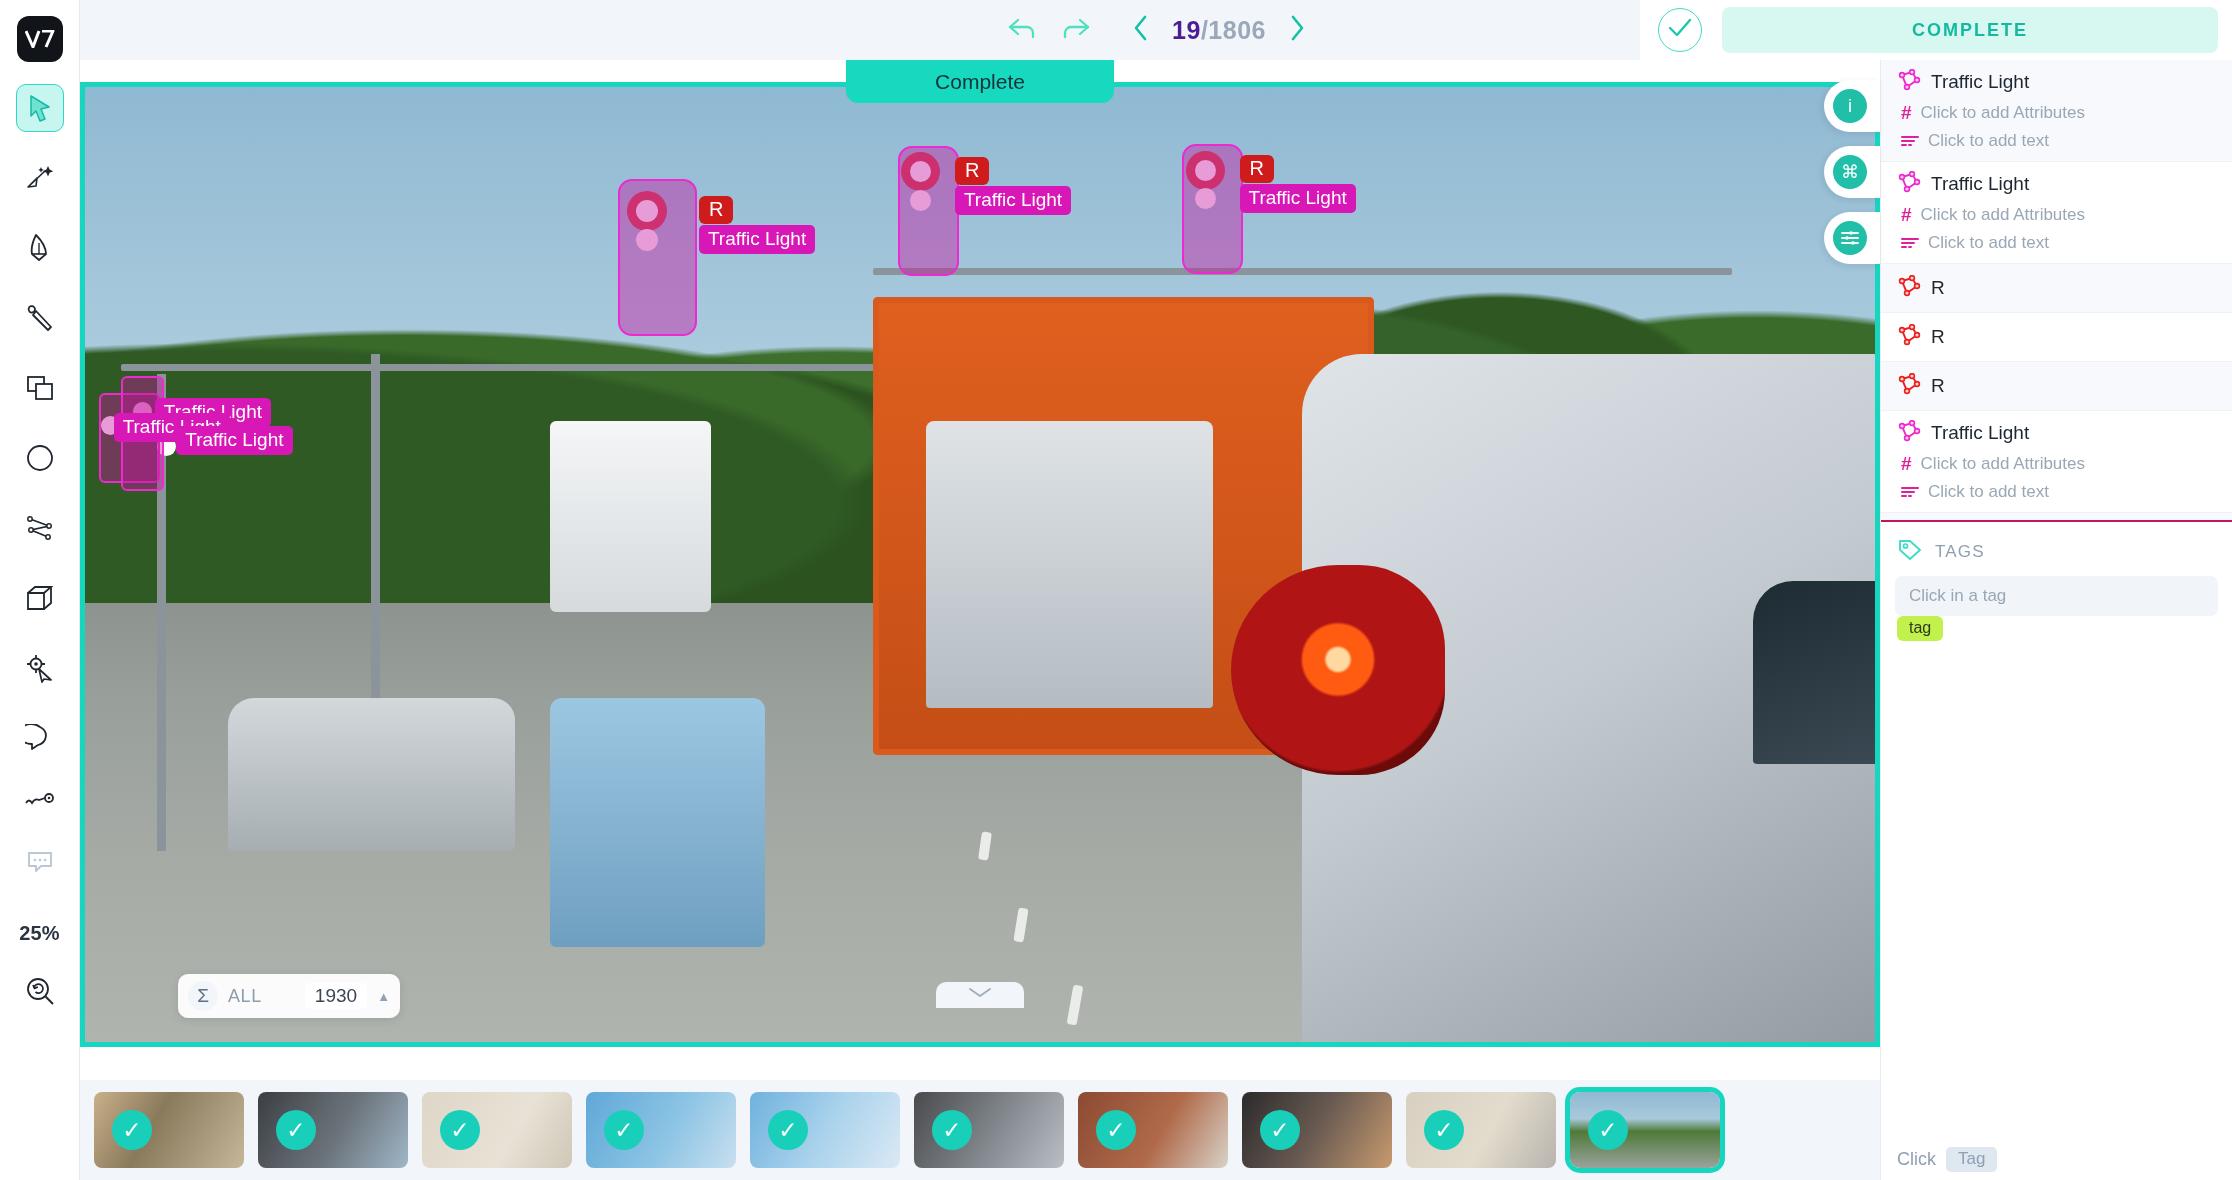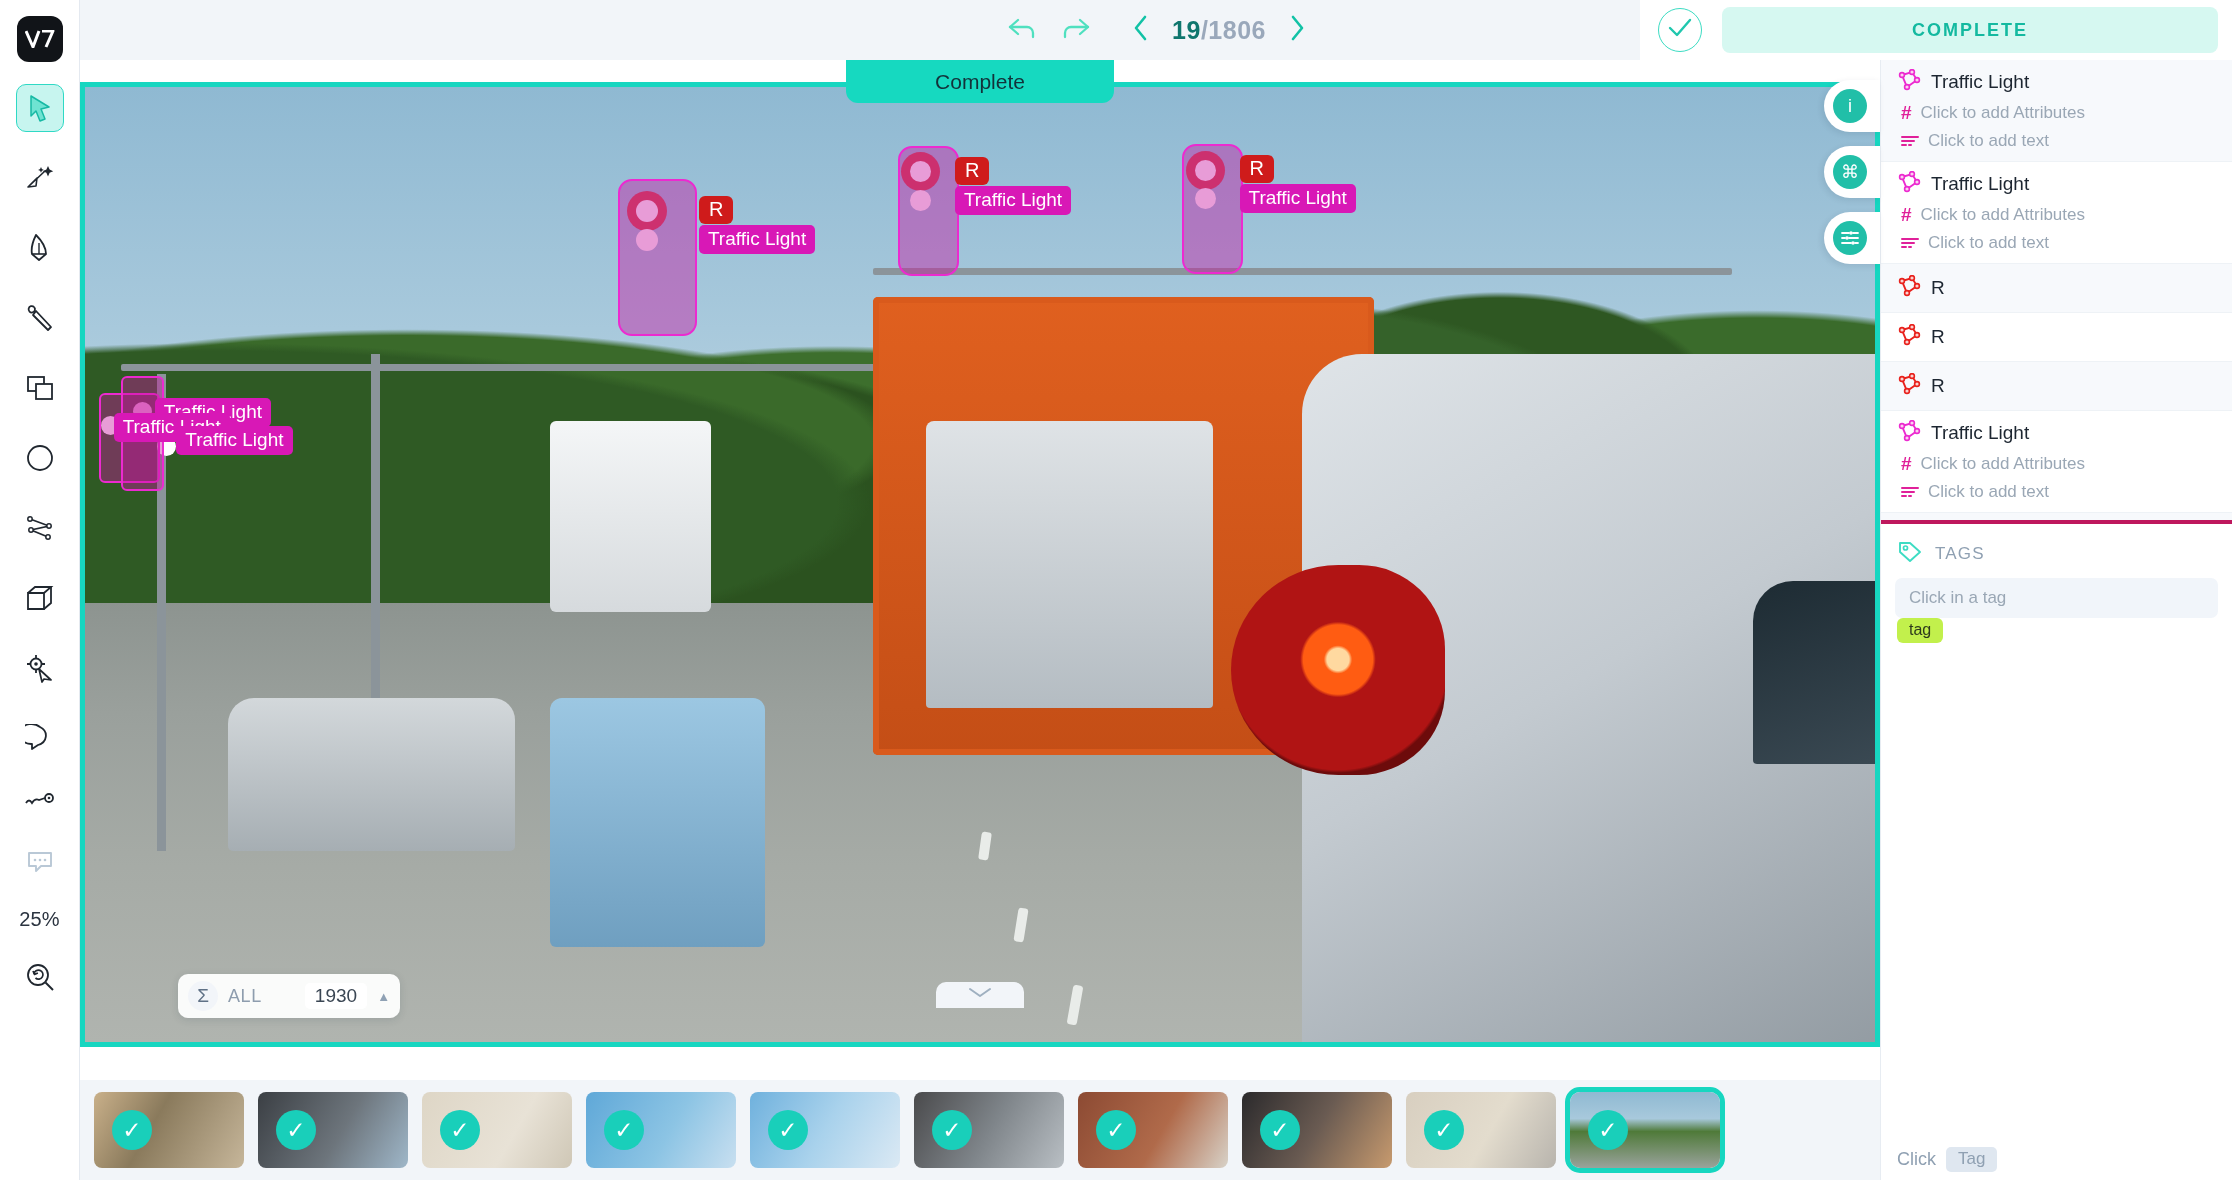--- a/index.html
+++ b/index.html
@@ -27,38 +27,38 @@
   .tool {
     width: 48px; height: 48px; margin-top: 22px; border-radius: 10px;
     display: flex; align-items: center; justify-content: center;
     color: #1f2733;
   }
   .tool.active {
     background: #c7f5ef; border: 1.5px solid #2fd9c5;
   }
   .tool svg { display: block; }
   .zoom-level {
-    margin-top: 22px; font-size: 20px; color: #2b3440; letter-spacing: .2px;
+    margin-top: 36px; font-size: 20px; color: #2b3440; letter-spacing: .2px; font-weight: bold;
   }
   .tool.small { margin-top: 14px; }
 
   
   .topbar {
     position: absolute; left: 80px; top: 0; right: 0; height: 60px;
     background: #f2f5f9; display: flex; align-items: center;
     z-index: 30;
   }
   .nav-center {
     position: absolute; left: 0; right: 0; top: 0; height: 60px;
     display: flex; align-items: center; justify-content: center; gap: 22px;
   }
   .icon-btn { display: flex; align-items: center; justify-content: center; color: #4fe0bf; }
   .icon-btn.teal-dark { color: #16c3a4; }
   .page-ind { font-size: 25px; font-weight: 700; letter-spacing: .5px; }
-  .page-cur { color: #0f766e; }
+  .page-cur { color: #4c1d95; }
   .page-tot { color: #9aa8bb; }
 
   .flow {
     position: absolute; right: 120px; top: 0; height: 60px;
     display: flex; align-items: center; gap: 6px;
   }
   .flow-node {
     width: 36px; height: 36px; border-radius: 50%;
     display: flex; align-items: center; justify-content: center;
     font-size: 17px; color: #fff;
@@ -291,21 +291,21 @@
   .ann-name { font-size: 19px; color: #1d2631; }
   .ann-sub {
     display:flex; align-items:center; gap: 9px; margin-top: 7px; padding-left: 4px;
     color: #9aa7b5; font-size: 17px;
   }
   .hash { color: #e0209a; font-weight: 700; font-size: 19px; }
   .lines { color: #e0209a; display:flex; }
 
   .tags-head {
     display:flex; align-items:center; gap:12px; padding: 16px 16px 10px;
-    border-top: 4px solid #be185d;
+    border-top: 2px solid #be185d;
   }
   .tags-title { color: #8fa0b2; font-size: 17px; letter-spacing: 1.2px; }
   .tag-input {
     margin: 0 14px; height: 40px; background: #f1f5fa; border-radius: 7px;
     display:flex; align-items:center; padding: 0 14px; color:#9aa7b5; font-size: 17px;
   }
   .tag-hint {
     display:flex; align-items:center; gap: 10px; padding: 14px 16px 10px;
     color:#6b7c8e; font-size: 16px; font-weight: 700;
   }

